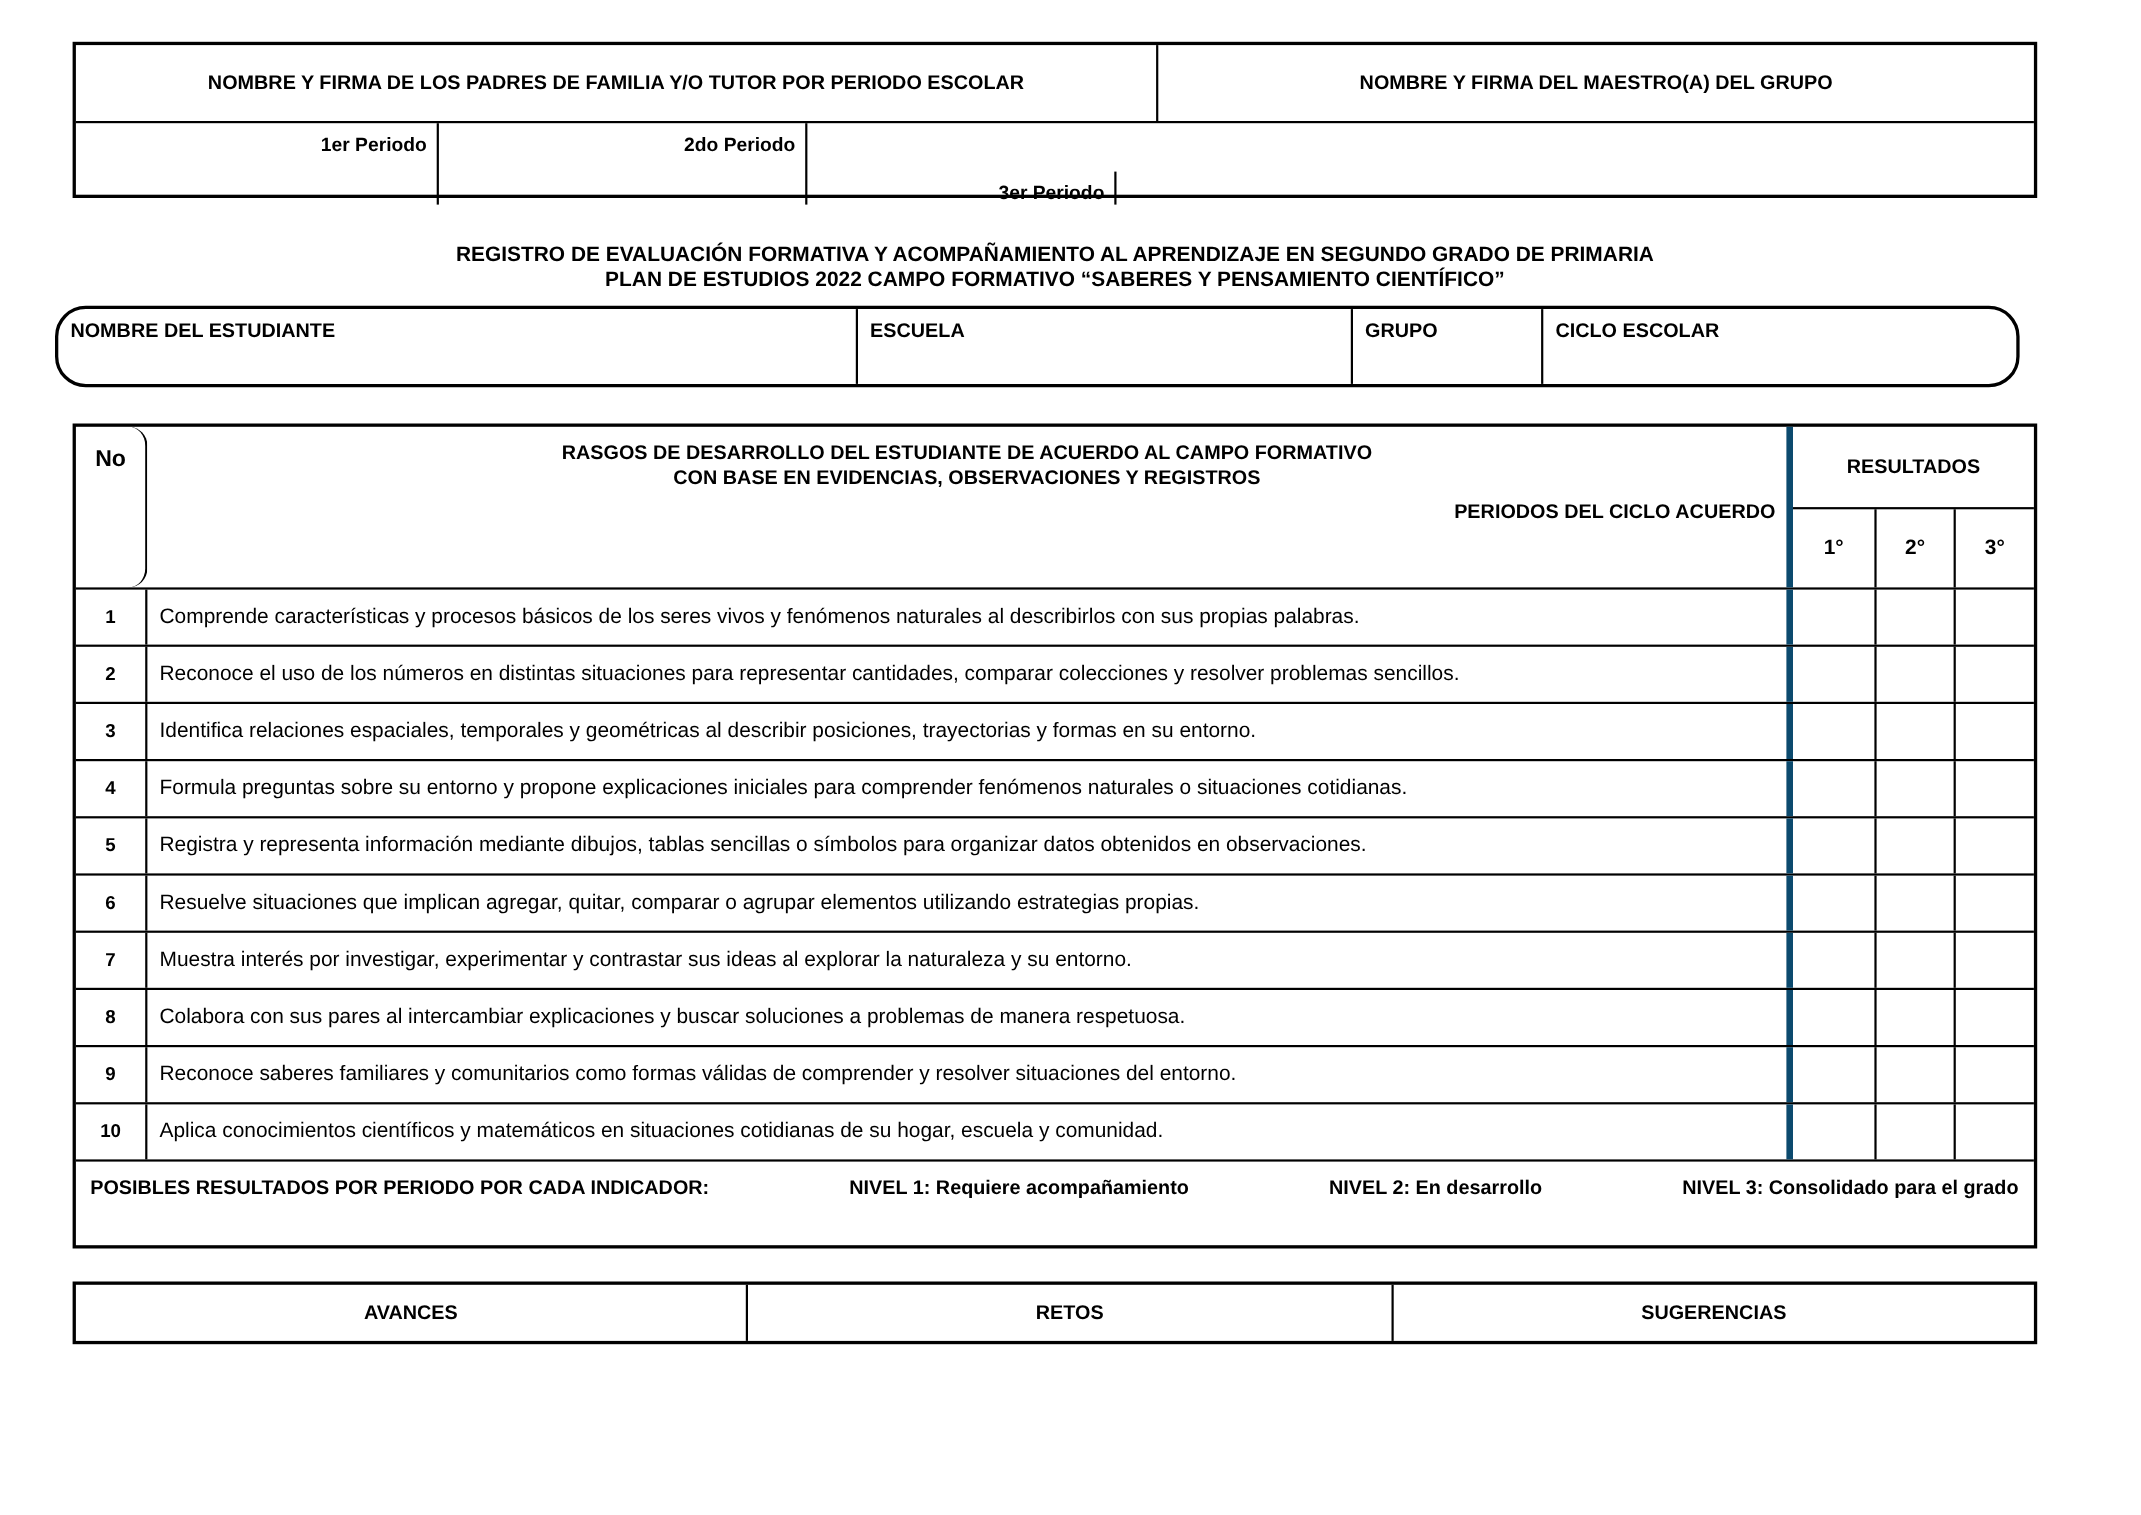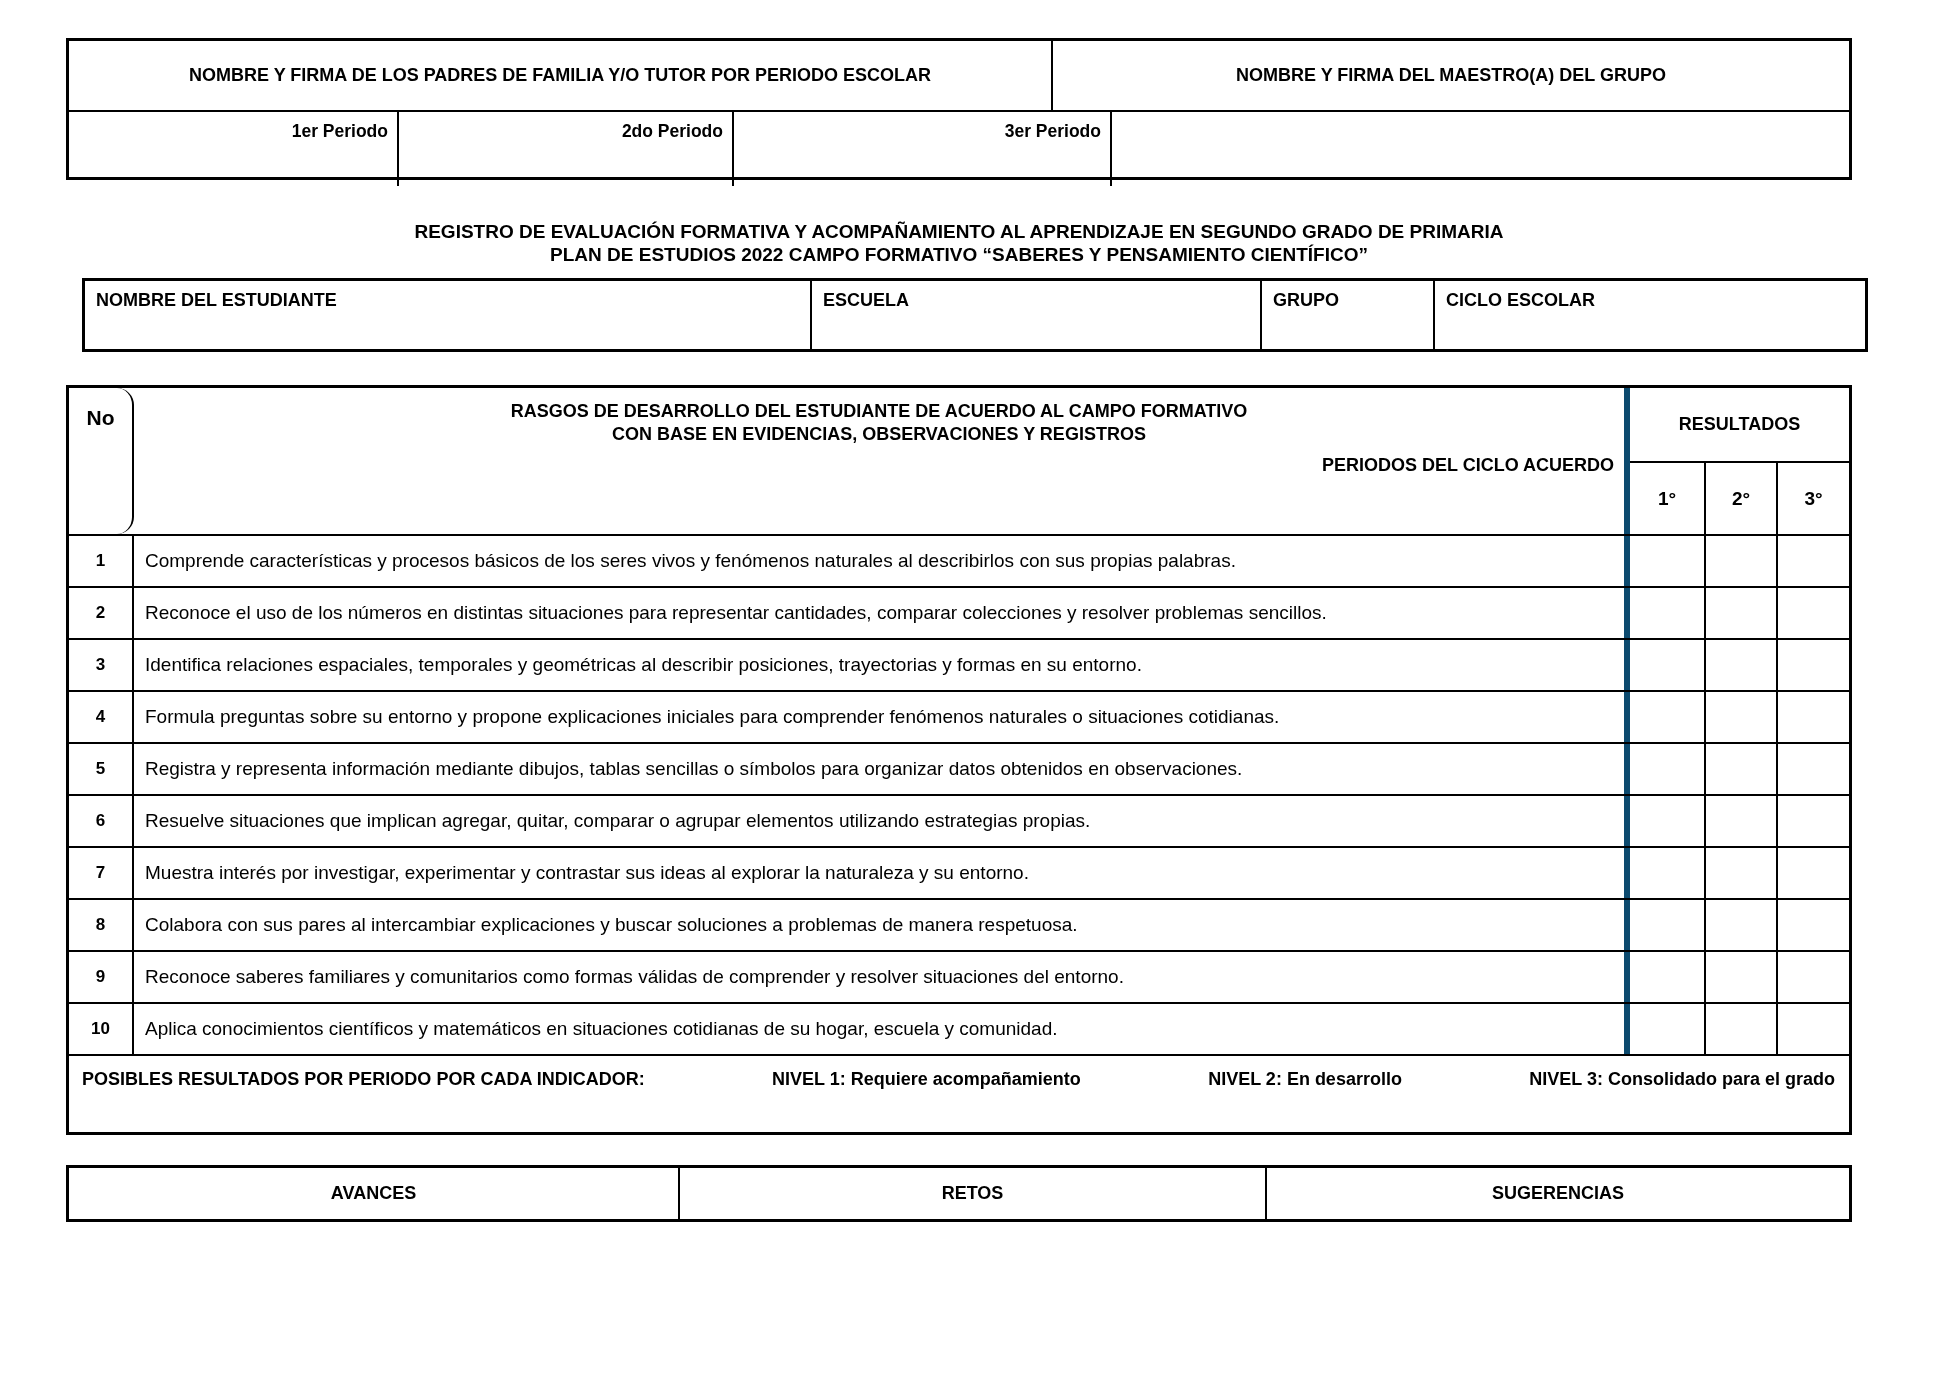--- a/index.html
+++ b/index.html
@@ -12,28 +12,28 @@
   .tbl { border:3px solid #000; background:#fff; }
 
   
   .sig { left:66px; top:38px; width:1786px; height:142px; }
   .sig-row1 { display:flex; height:71px; border-bottom:2px solid #000; }
   .sig-parents { width:984px; border-right:2px solid #000; display:flex; align-items:center; justify-content:center; font-size:18px; font-weight:bold; text-align:center; padding:0 30px; }
   .sig-teacher { flex:1; display:flex; align-items:center; justify-content:center; font-size:18px; font-weight:bold; text-align:center; padding:0 20px; }
   .sig-row2 { display:flex; height:74px; }
   .sig-period { width:330px; border-right:2px solid #000; text-align:right; padding:9px 9px 0 0; font-size:17.5px; font-weight:bold; }
   .sig-period.p2 { width:335px; }
-  .sig-period.p3 { width:378px; }
+  .sig-period.p3 { width:281px;margin-top:44px; }
   .sig-teacher-sign { flex:1; }
 
   
   .title-block { left:66px; top:220px; width:1786px; text-align:center; font-weight:bold; font-size:19px; line-height:23px; }
 
   
-  .student { left:82px; top:278px; width:1786px; height:74px; display:flex; }
+  .student { left:50px; top:278px; width:1786px; height:74px; display:flex;border-radius:28px; }
   .stu-cell { border-right:2px solid #000; padding:9px 0 0 11px; font-size:18px; font-weight:bold; }
   .stu-name { width:727px; }
   .stu-school { width:450px; }
   .stu-group { width:173px; }
   .stu-cycle { flex:1; border-right:none; }
 
   
   .main { left:66px; top:385px; width:1786px; height:750px; }
   .main-header { display:flex; height:148px; border-bottom:2px solid #000; }
   .no-col { width:65px; border-right:2px solid #000; display:flex; justify-content:center; }

